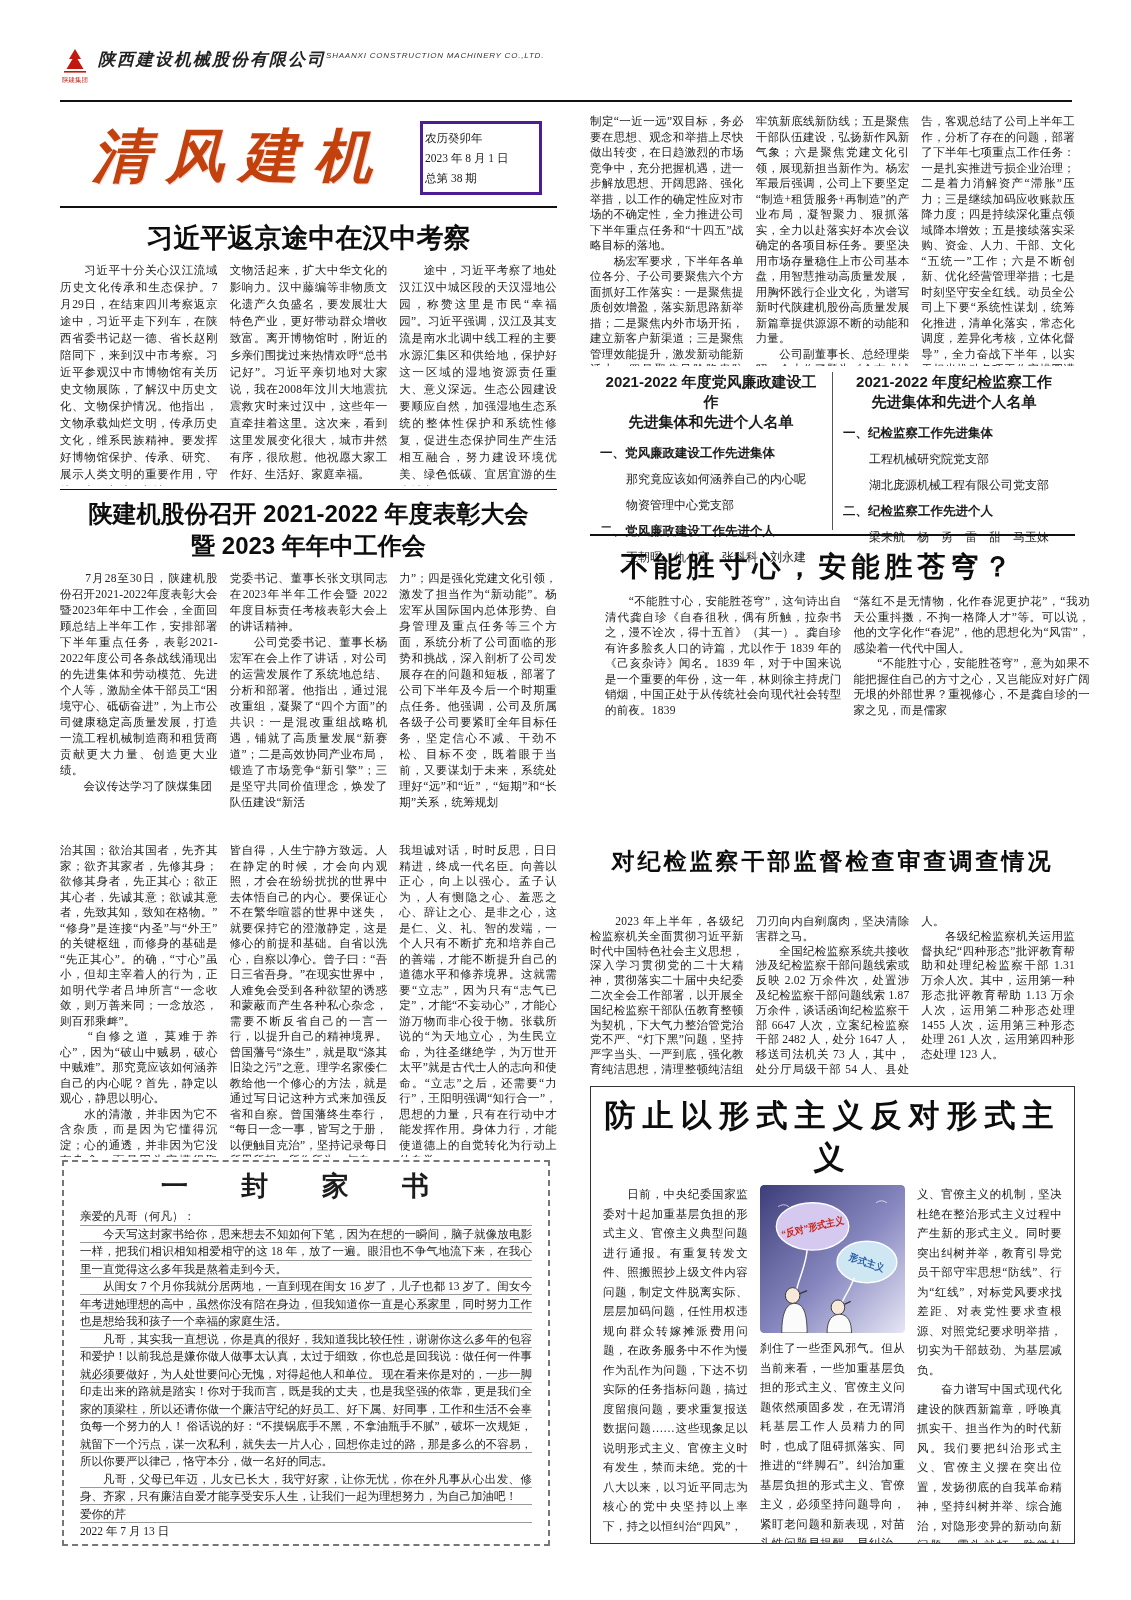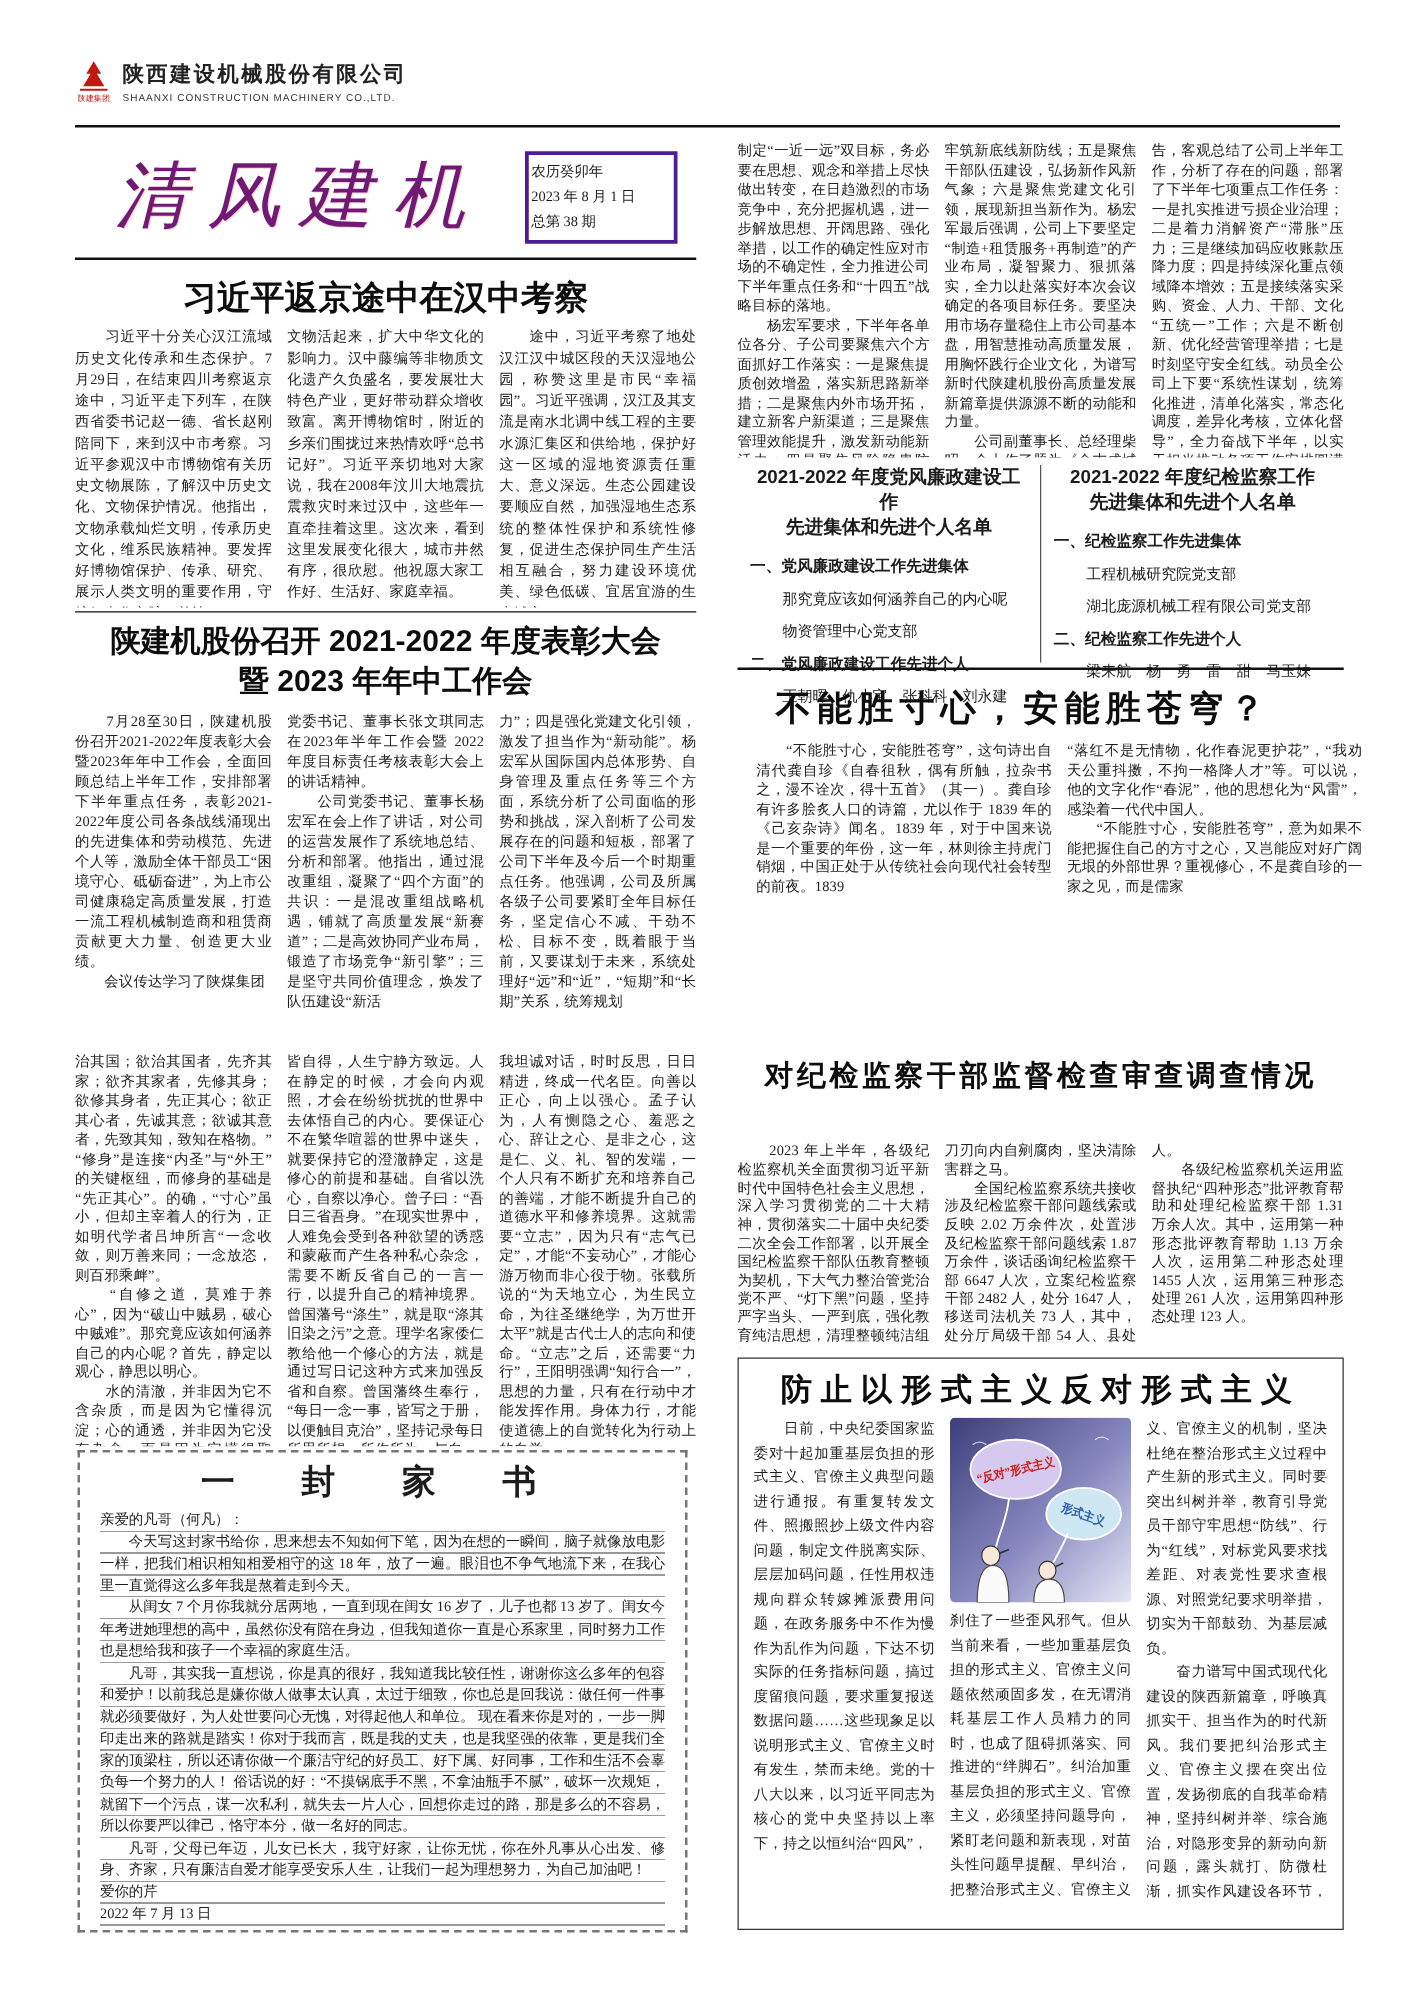--- a/index.html
+++ b/index.html
@@ -1,26 +1,26 @@
 <!DOCTYPE html>
 <html lang="zh"><head>
 <meta charset="utf-8">
 <style>
   html,body{margin:0;padding:0;background:#ffffff;}
   body{width:1131px;height:1600px;position:relative;font-family:"Liberation Serif","DejaVu Serif",serif;color:#1c1c1c;}
   .abs{position:absolute;}
   .hr{background:#111;}
   
   .co-row{display:flex;align-items:flex-start;gap:8px;}
-  .co-names{display:flex;flex-direction:column;}
+  .co-names{display:flex;flex-direction:row;font-style:italic;}
   .co-cn{font-family:"Liberation Sans","DejaVu Sans",sans-serif;font-weight:bold;font-size:17px;letter-spacing:2px;color:#222;}
   .co-en{font-family:"Liberation Sans","DejaVu Sans",sans-serif;font-size:8px;letter-spacing:.8px;color:#333;margin-top:3px;}
   .logo-cap{font-size:6.5px;color:#c1180f;text-align:center;line-height:7px;}
   
-  .masthead{font-weight:normal;color:#701a75;font-size:58px;letter-spacing:16px;font-style:italic;white-space:nowrap;text-shadow:1px 1px 0 #e2231a33;}
+  .masthead{font-weight:bold;color:#c2410c;font-size:58px;letter-spacing:16px;font-style:italic;white-space:nowrap;text-shadow:1px 1px 0 #e2231a33;}
   .datebox{border:3px solid #4c1d95;text-align:left;font-size:11.5px;line-height:20px;padding:4px 2px;}
   
   .h-sans{font-family:"Liberation Sans","DejaVu Sans",sans-serif;font-weight:bold;color:#0d0d0d;text-align:center;}
   .h-kai{font-family:"DejaVu Serif","Liberation Serif",serif;font-weight:bold;color:#0d0d0d;text-align:center;}
   
   .cols{display:flex;gap:12px;overflow:hidden;}
   .col{flex:1 1 0;font-size:11.5px;line-height:16px;text-align:justify;letter-spacing:.2px;white-space:pre-line;overflow:hidden;color:#222;}
   .col.tight{line-height:15.5px;}
   .col.loose{line-height:17px;}
   
@@ -156,21 +156,21 @@
 </div>
 <div class="abs cols" style="left:590px;top:914px;width:485px;height:164px;">
   <div class="col" style="line-height:14.8px;">　　2023 年上半年，各级纪检监察机关全面贯彻习近平新时代中国特色社会主义思想，深入学习贯彻党的二十大精神，贯彻落实二十届中央纪委二次全会工作部署，以开展全国纪检监察干部队伍教育整顿为契机，下大气力整治管党治党不严、“灯下黑”问题，坚持严字当头、一严到底，强化教育纯洁思想，清理整顿纯洁组织，</div>
   <div class="col" style="line-height:14.8px;">刀刃向内自剜腐肉，坚决清除害群之马。
 　　全国纪检监察系统共接收涉及纪检监察干部问题线索或反映 2.02 万余件次，处置涉及纪检监察干部问题线索 1.87 万余件，谈话函询纪检监察干部 6647 人次，立案纪检监察干部 2482 人，处分 1647 人，移送司法机关 73 人，其中，处分厅局级干部 54 人、县处级 285</div>
   <div class="col" style="line-height:14.8px;">人。
 　　各级纪检监察机关运用监督执纪“四种形态”批评教育帮助和处理纪检监察干部 1.31 万余人次。其中，运用第一种形态批评教育帮助 1.13 万余人次，运用第二种形态处理 1455 人次，运用第三种形态处理 261 人次，运用第四种形态处理 123 人。</div>
 </div>
 
 <div class="abs box5" style="left:590px;top:1086px;width:459px;height:440px;">
-  <div class="h-kai" style="font-size:25px;letter-spacing:7px;">防止以形式主义反对形式主义</div>
+  <div class="h-kai" style="font-size:31px;letter-spacing:7px;">防止以形式主义反对形式主义</div>
   <div class="cols" style="height:384px;">
     <div class="col">　　日前，中央纪委国家监委对十起加重基层负担的形式主义、官僚主义典型问题进行通报。有重复转发文件、照搬照抄上级文件内容问题，制定文件脱离实际、层层加码问题，任性用权违规向群众转嫁摊派费用问题，在政务服务中不作为慢作为乱作为问题，下达不切实际的任务指标问题，搞过度留痕问题，要求重复报送数据问题……这些现象足以说明形式主义、官僚主义时有发生，禁而未绝。党的十八大以来，以习近平同志为核心的党中央坚持以上率下，持之以恒纠治“四风”，</div>
     <div style="flex:1 1 0;overflow:hidden;">
       <svg class="cartoon" viewBox="0 0 160 150" preserveAspectRatio="none">
         <defs>
           <linearGradient id="bg5" x1="0" y1="0" x2="1" y2="1">
             <stop offset="0" stop-color="#3d3d7a"></stop>
               <stop offset="0.55" stop-color="#8a8ac2"></stop>
               <stop offset="1" stop-color="#e6e6f5"></stop>
           </linearGradient>

